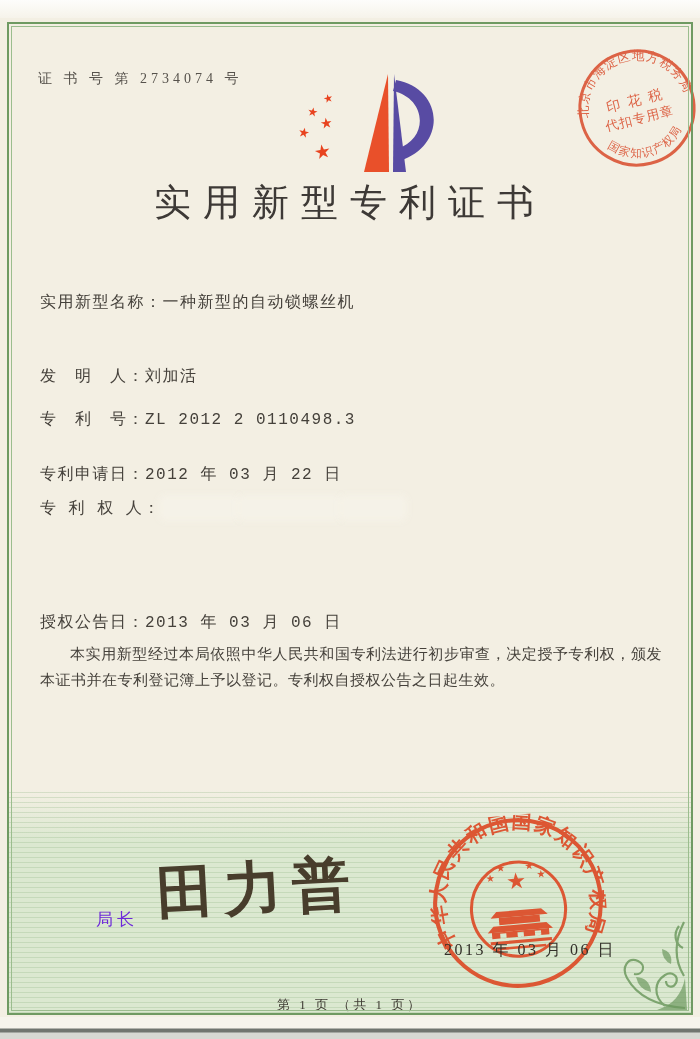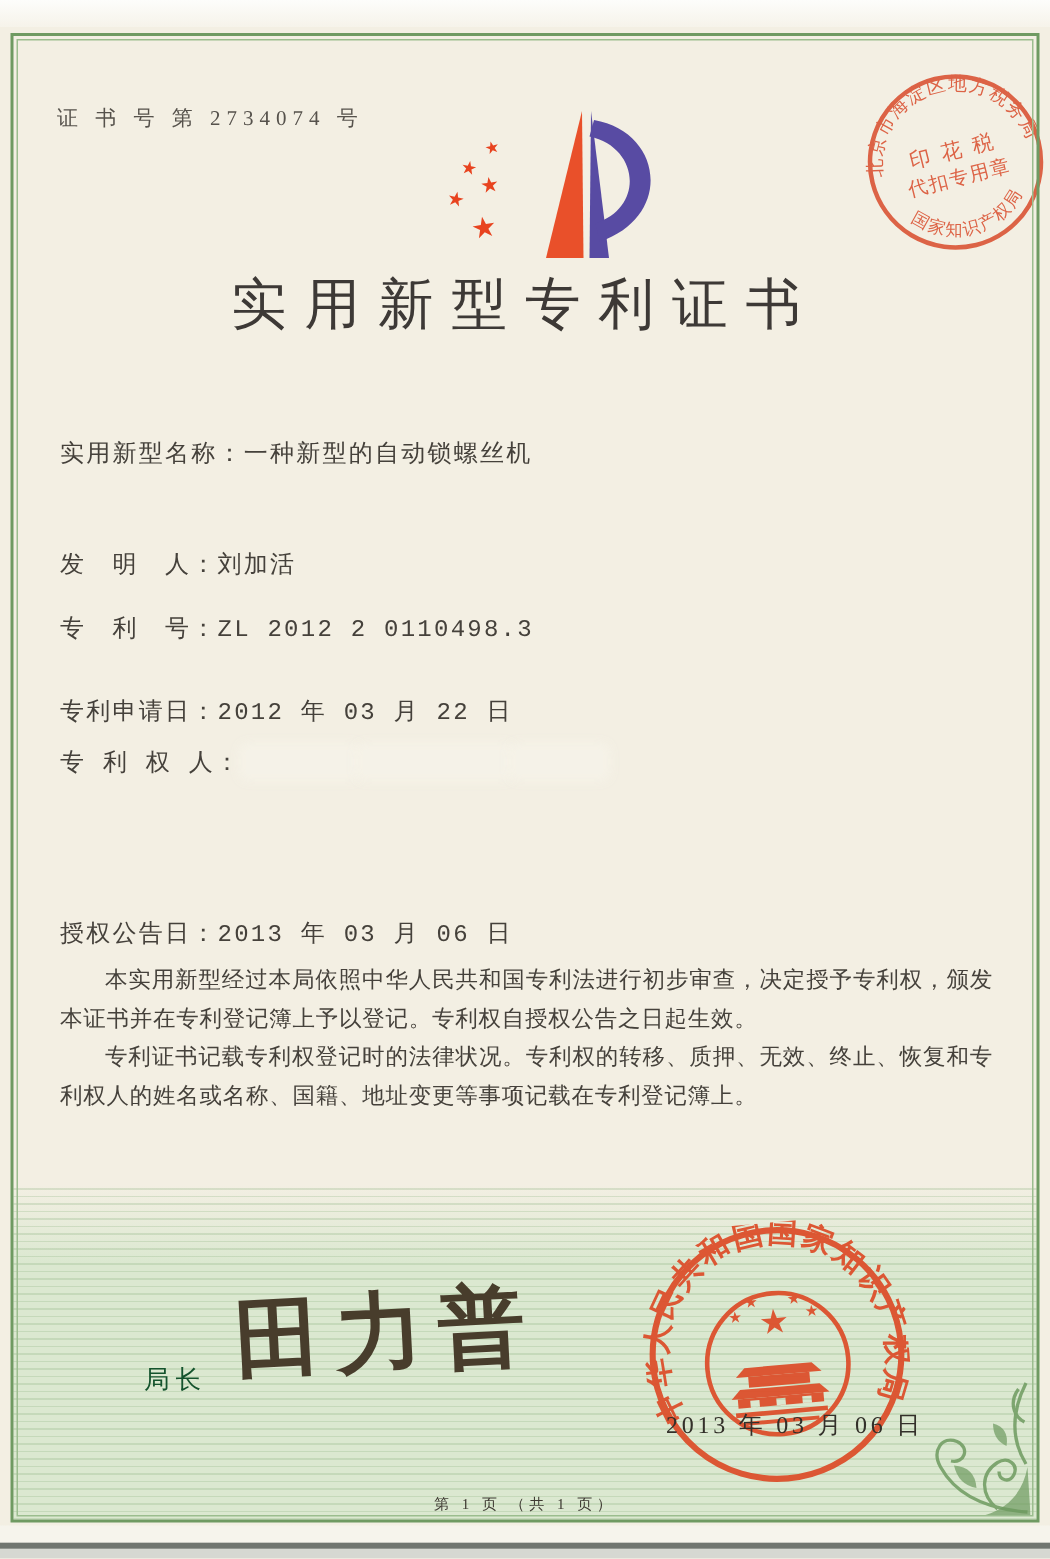--- a/index.html
+++ b/index.html
@@ -25,27 +25,27 @@
   .tax-stamp{position:absolute;left:571px;top:42px;width:132px;height:132px;transform:rotate(-14deg);opacity:.85;z-index:2;}
   .title{position:absolute;left:0;right:0;top:178px;text-align:center;font-size:37px;font-weight:normal;
     letter-spacing:12px;color:#3d3936;z-index:2;}
   .field{position:absolute;left:40px;font-size:16px;letter-spacing:1.5px;color:#45413b;z-index:2;white-space:nowrap;font-family:Liberation Mono, monospace;}
   .f0{top:292px}.f1{top:366px}.f2{top:409px}.f3{top:464px}.f4{top:498px}.f5{top:612px}
   .redact{display:inline-block;height:16px;margin:0 3px;vertical-align:-3px;border-radius:2px;
     background:#f5f2e8;box-shadow:0 0 7px 5px rgba(245,242,232,.95);}
   .rw1{width:72px}.rw2{width:96px}.rw3{width:58px}
   .paras{position:absolute;left:40px;width:622px;top:618px;z-index:2;margin-top:24px;}
   .paras p{margin:0;text-indent:2em;font-size:15px;line-height:25.6px;letter-spacing:.5px;color:#45413b;text-align:justify;}
-  .officer{position:absolute;left:96px;top:908px;font-size:17px;letter-spacing:4px;color:#14532d;z-index:3;}
+  .officer{position:absolute;left:96px;top:908px;font-size:17px;letter-spacing:4px;color:#6d28d9;z-index:3;}
   .signature{position:absolute;left:156px;top:850px;font-size:58px;font-weight:bold;letter-spacing:10px;
     color:#483d2c;transform:rotate(-3deg);z-index:3;white-space:nowrap;}
   .main-seal{position:absolute;left:430px;top:815px;width:176px;height:176px;opacity:.92;z-index:3;transform:rotate(-5deg);}
   .seal-date{position:absolute;left:444px;top:940px;font-size:16px;letter-spacing:2.5px;color:#33302a;z-index:4;white-space:nowrap;}
   .flourish{position:absolute;right:13px;bottom:29px;width:88px;height:96px;z-index:2;}
-  .footer{position:absolute;left:0;right:0;top:996px;text-align:center;font-size:10px;letter-spacing:3px;color:#3f3b33;z-index:4;}
+  .footer{position:absolute;left:0;right:0;top:996px;text-align:center;font-size:13px;letter-spacing:3px;color:#3f3b33;z-index:4;}
   svg text{font-family:"Liberation Serif","DejaVu Serif",serif;}
 </style>
 </head>
 <body>
 
 <div class="scan-top"></div>
 <div class="band"></div>
 <div class="frame"></div>
 
 <div class="cert-no">证 书 号 第 2734074 号</div>
@@ -95,21 +95,20 @@
 </div>
 <div class="field f4">
   <span>专 利 权 人：</span><span></span><span class="redact rw1"></span><span class="redact rw2"></span><span class="redact rw3"></span>
 </div>
 <div class="field f5">
   <span>授权公告日：</span><span>2013 年 03 月 06 日</span>
 </div>
 
 <div class="paras">
   <p>本实用新型经过本局依照中华人民共和国专利法进行初步审查，决定授予专利权，颁发本证书并在专利登记簿上予以登记。专利权自授权公告之日起生效。</p>
-  <p>专利证书记载专利权登记时的法律状况。专利权的转移、质押、无效、终止、恢复和专利权人的姓名或名称、国籍、地址变更等事项记载在专利登记簿上。</p>
 </div>
 
 <div class="officer">局长</div>
 <div class="signature">田力普</div>
 
 <svg class="main-seal" viewBox="0 0 172 172">
   <circle cx="86" cy="86" r="81" fill="none" stroke="#dd4b27" stroke-width="4"></circle>
   <defs>
     <path id="mainArc" d="M 22,118 A 72,72 0 1 1 150,118" fill="none"></path>
   </defs>

